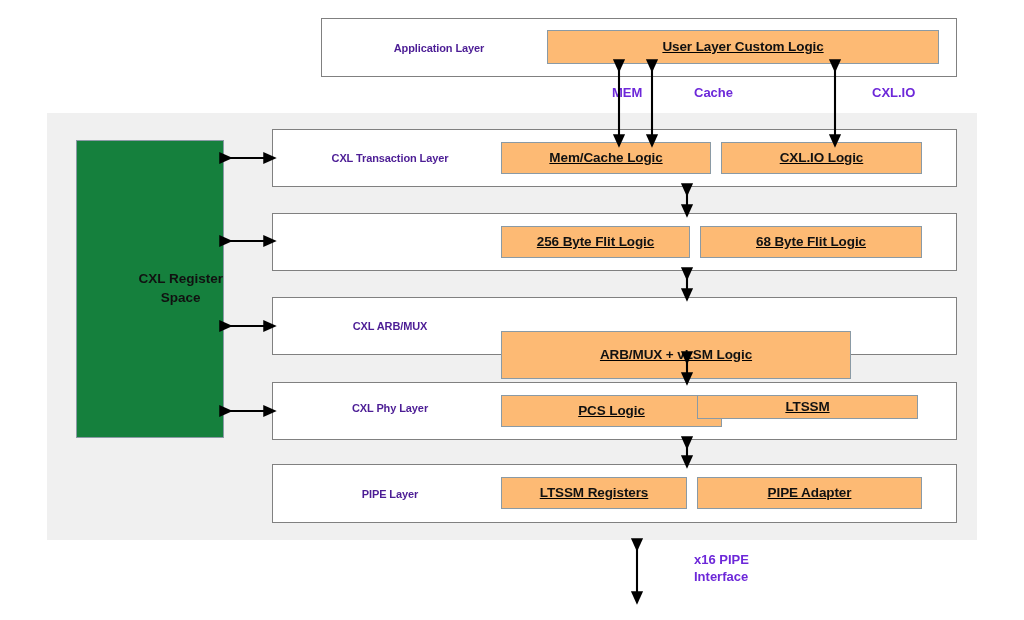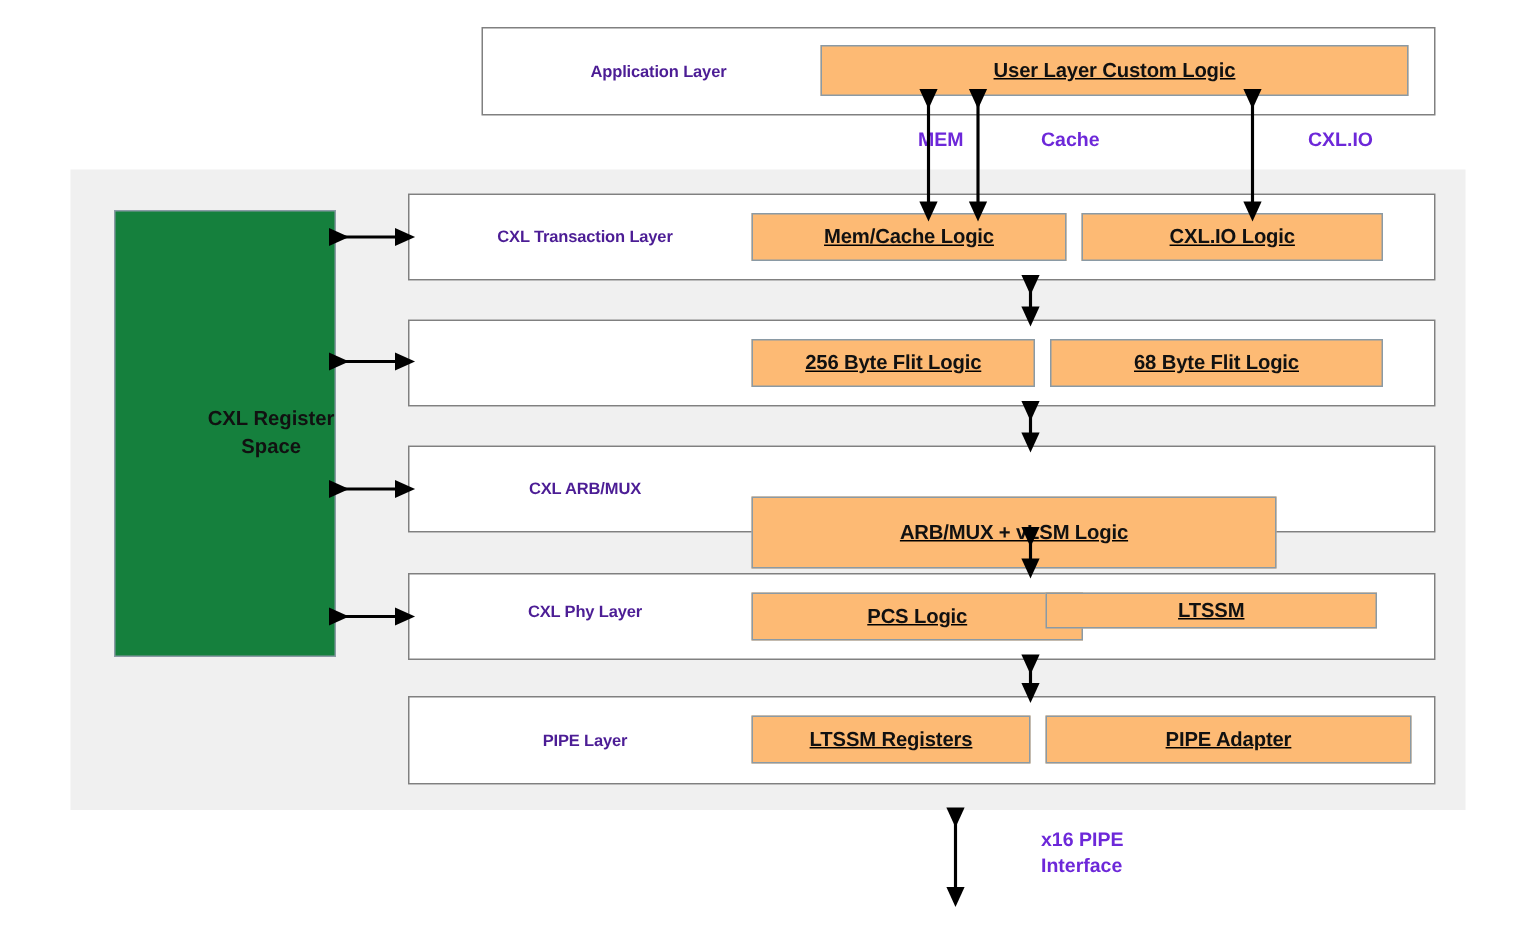--- a/index.html
+++ b/index.html
@@ -163,21 +163,21 @@
   </div>
   <div class="abs blue-box" style="left:697px; top:395px; width:221px; height:24px;">
     <span>LTSSM</span>
   </div>
 
   <div class="abs layer-row" style="left:272px; top:464px; width:685px; height:59px;"></div>
   <div class="abs layer-label" style="left:282px; top:464px; width:216px; height:59px;">PIPE Layer</div>
   <div class="abs blue-box" style="left:501px; top:477px; width:186px; height:32px;">
     <span>LTSSM Registers</span>
   </div>
-  <div class="abs blue-box" style="left:697px; top:477px; width:244px; height:32px;">
+  <div class="abs blue-box" style="left:697px; top:477px; width:225px; height:32px;">
     <span>PIPE Adapter</span>
   </div>
 
   <div class="abs conn-label two-line" style="left:659px; top:552px;">
     <span>x16 PIPE</span><br>
     <span>Interface</span>
   </div>
 
   <svg id="arrows" viewBox="0 0 1024 620" xmlns="http://www.w3.org/2000/svg">
     <defs>

